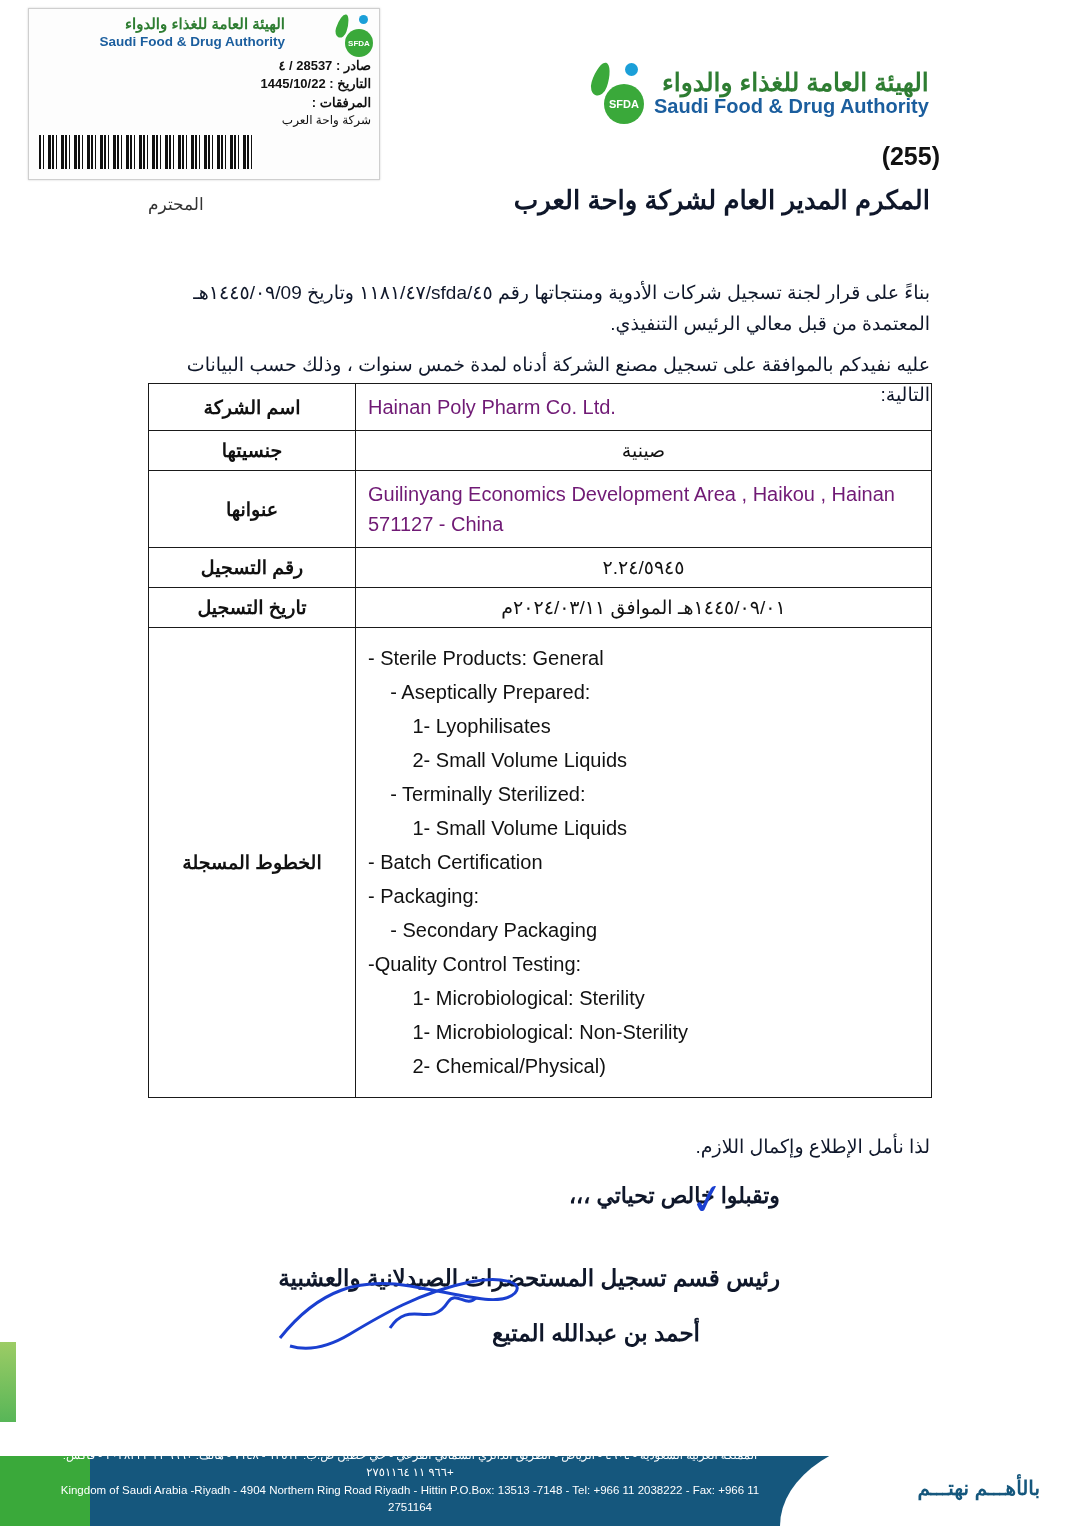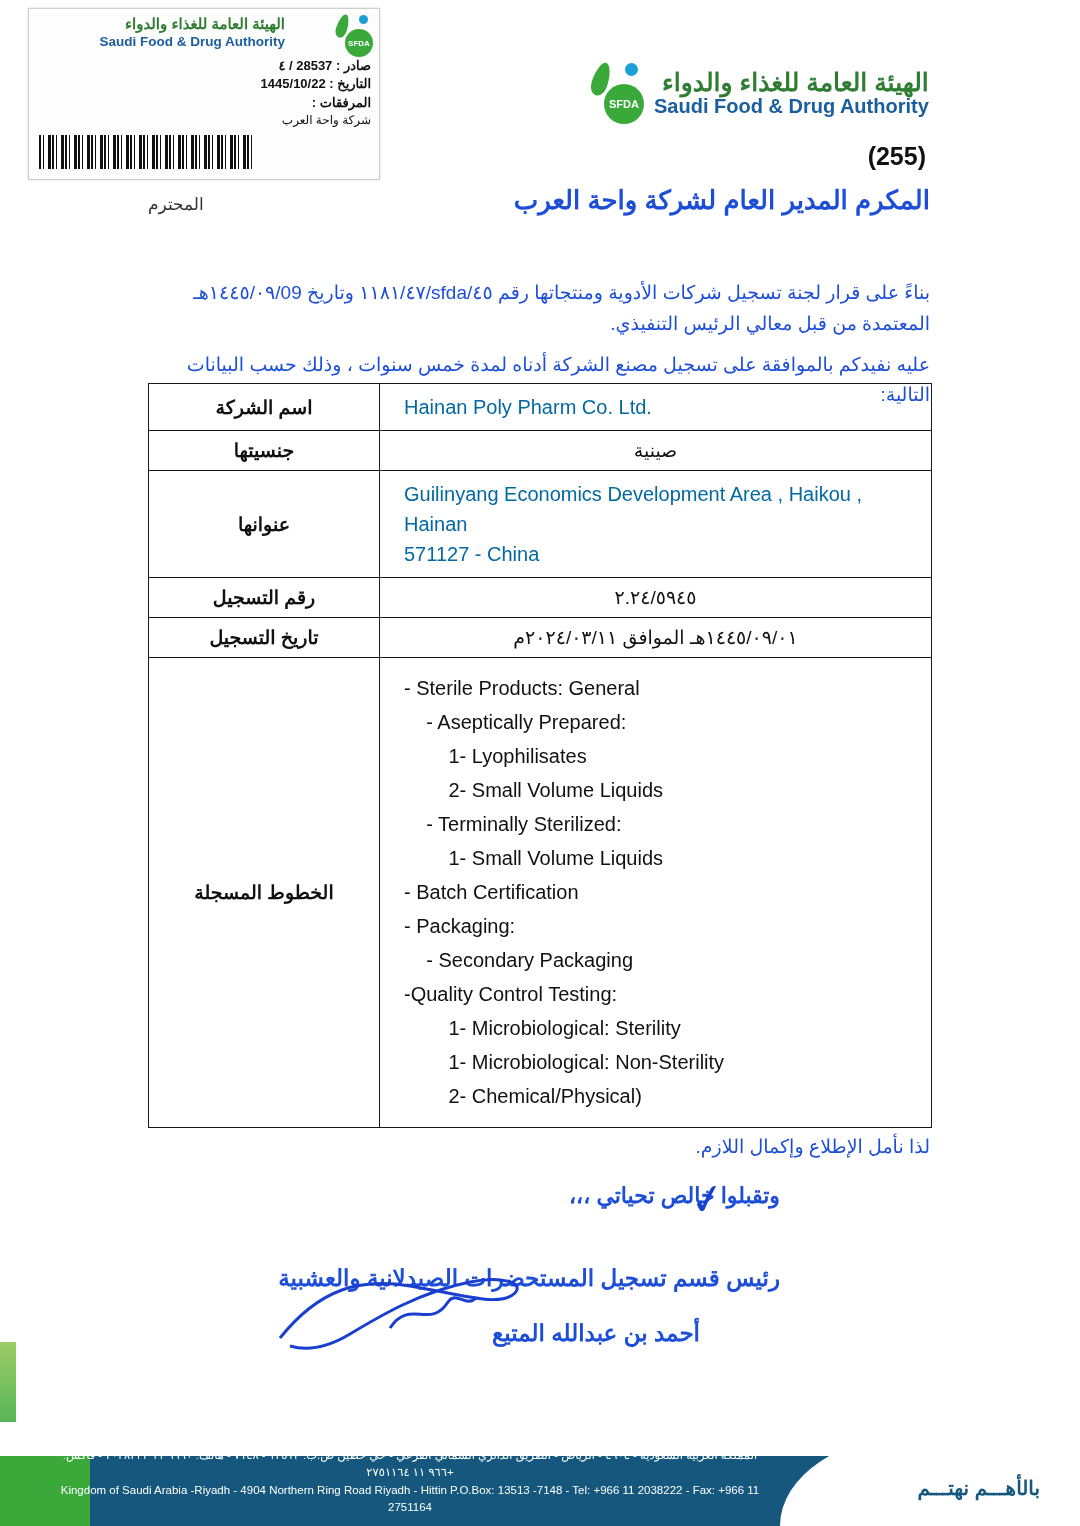--- a/index.html
+++ b/index.html
@@ -170,33 +170,33 @@
     background: #3aa93a;
     color: #fff;
     font-size: 11px;
     font-weight: bold;
     display: flex;
     align-items: center;
     justify-content: center;
   }
   .doc-num {
     position: absolute;
-    right: 154px;
+    right: 140px;
     top: 142px;
     font-size: 25px;
     font-weight: bold;
     color: #111;
     direction: rtl;
   }
   
   .ar-block {
     position: absolute;
     direction: rtl;
     text-align: right;
-    color: #1d4ed8;
+    color: #0f172a;
   }
   .addr1 {
     right: 150px; top: 185px;
     font-size: 26px; font-weight: bold;
   }
   .addr2 {
     right: 150px; top: 228px;
     font-size: 24px; font-weight: bold;
   }
   .muhtaram {
@@ -223,36 +223,36 @@
   table.main {
     position: absolute;
     left: 148px;
     top: 383px;
     width: 784px;
     border-collapse: collapse;
     direction: rtl;
   }
   table.main td {
     border: 1.3px solid #1a1a1a;
-    padding: 8px 24px;
+    padding: 8px 12px;
     vertical-align: middle;
   }
   td.label {
     width: 182px;
     text-align: center;
     font-size: 19px;
     font-weight: bold;
     direction: rtl;
     color: #111;
   }
   td.value-en {
     direction: ltr;
     text-align: left;
     font-size: 20px;
-    color: #0369a1;
+    color: #701a75;
     line-height: 1.5;
   }
   td.value-ar {
     text-align: center;
     font-size: 19px;
     color: #111;
   }
   td.lines {
     direction: ltr;
     text-align: left;

